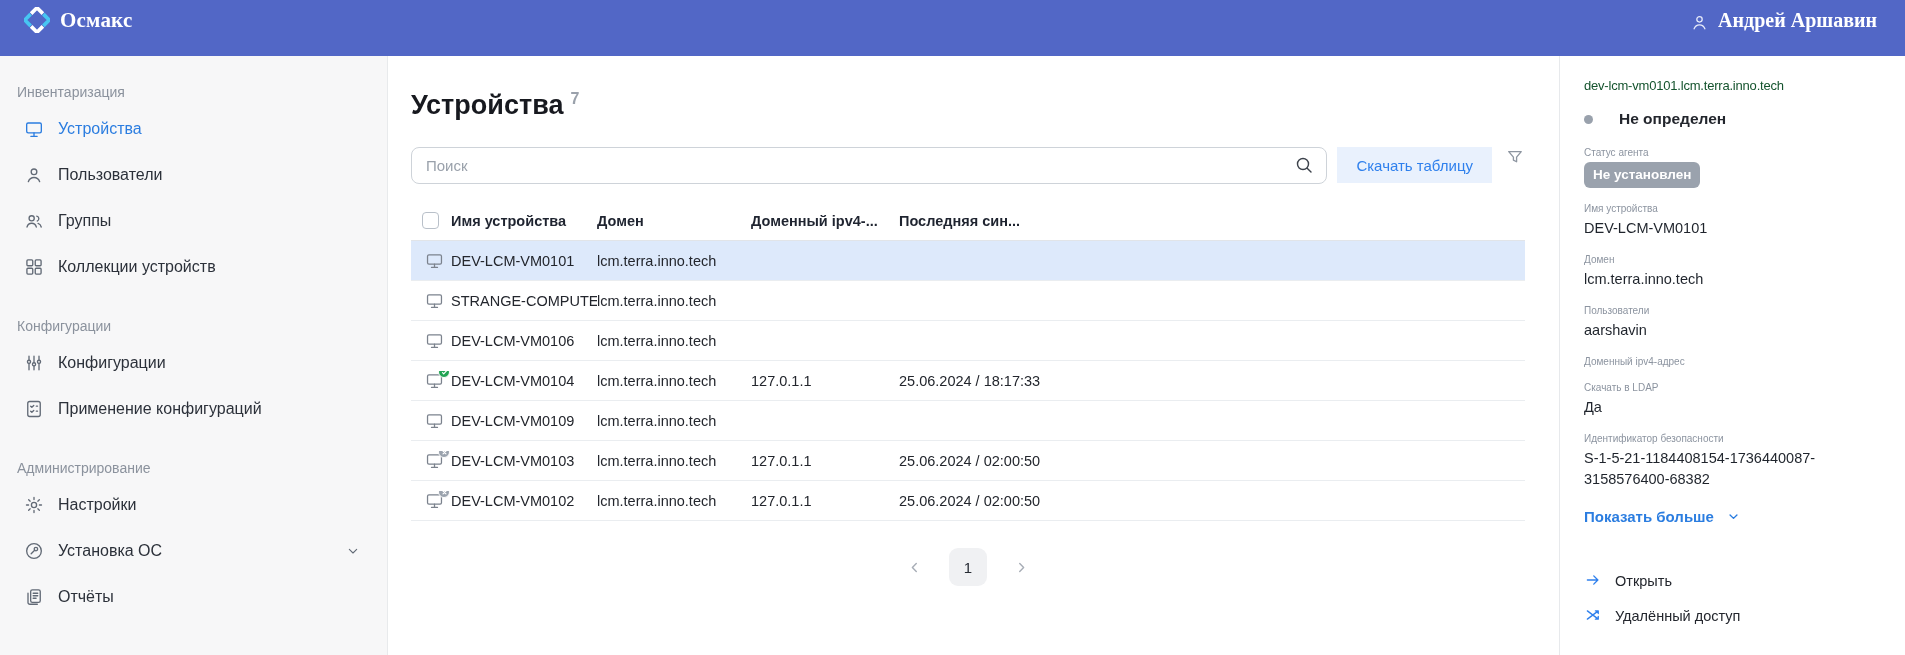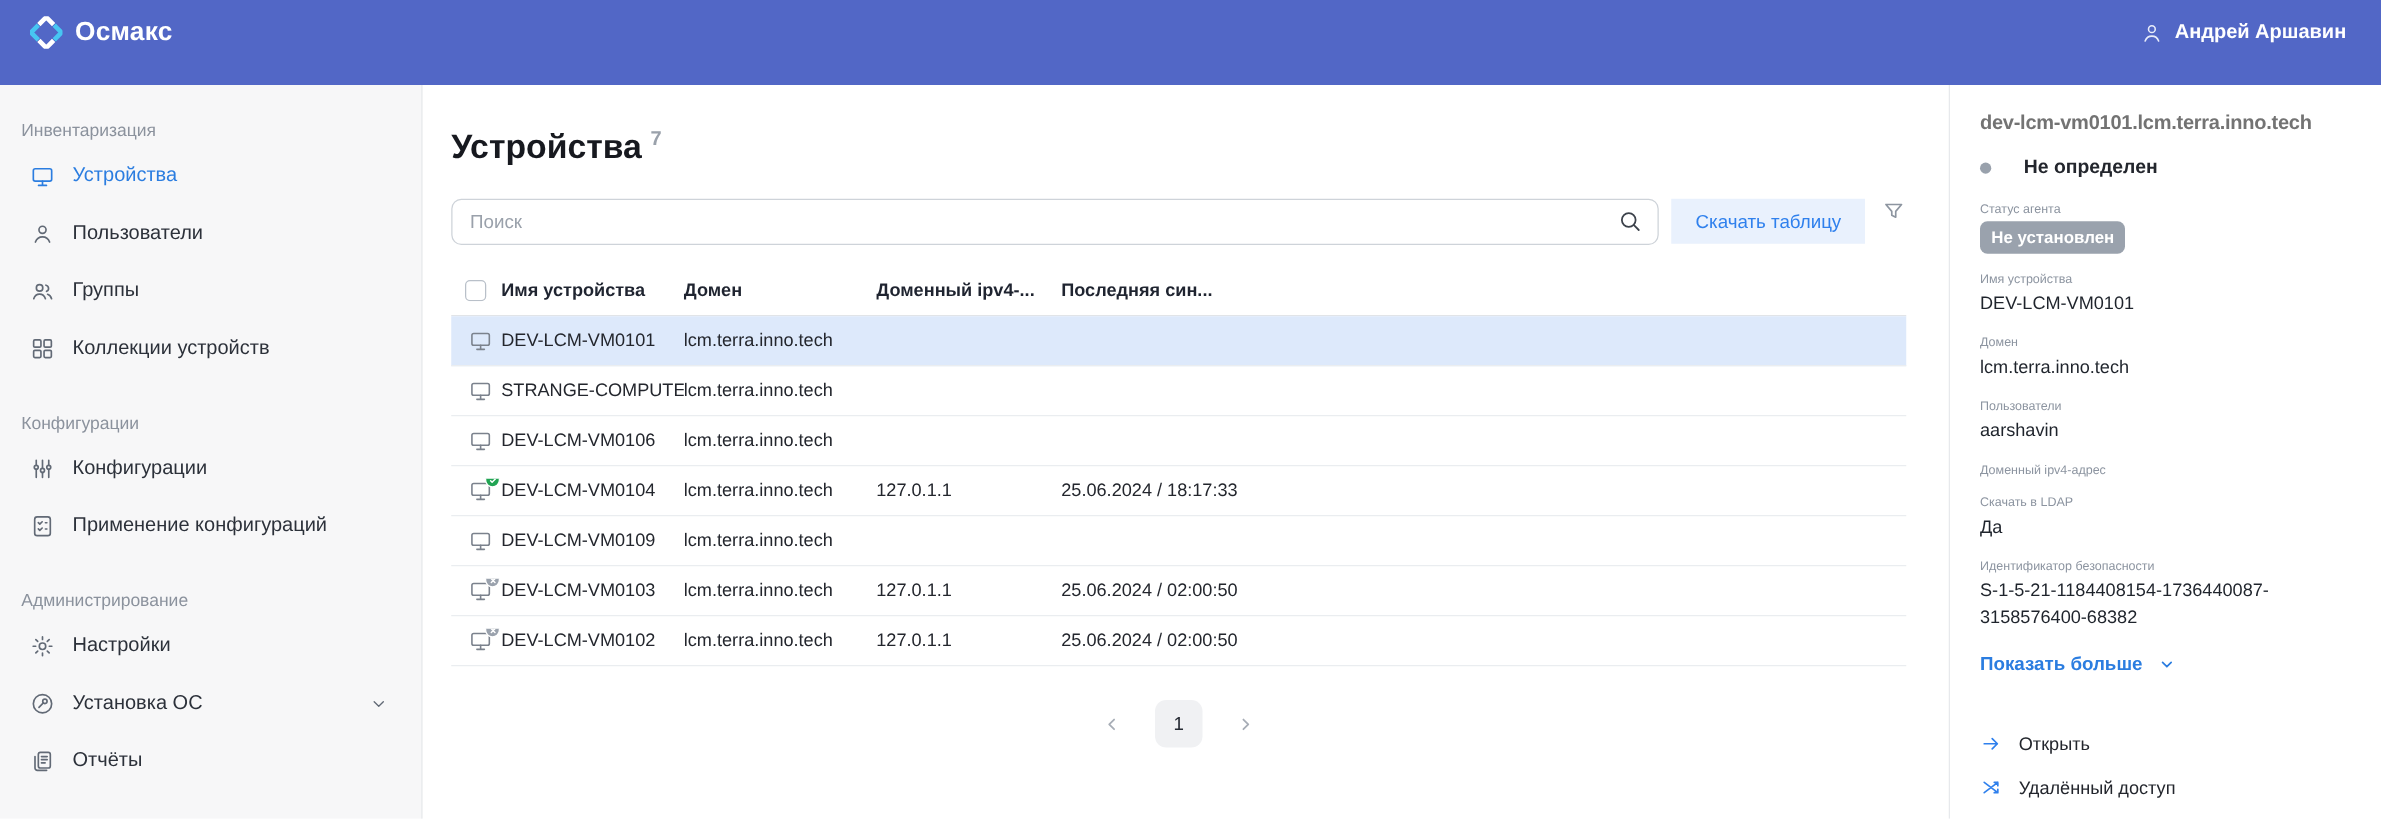--- a/index.html
+++ b/index.html
@@ -1,31 +1,31 @@
 <!DOCTYPE html>
 <html><head>
 <meta charset="utf-8">
 <style>
   * { box-sizing: border-box; margin: 0; padding: 0; }
   html,body { width:1905px; height:655px; overflow:hidden; background:#fff;
     font-family:"Liberation Sans", sans-serif; color:#23262d; }
   .app { width:1905px; height:655px; display:flex; flex-direction:column; }
 
   
-  .topbar { height:68px; flex:none; background:#5267c6; display:flex; align-items:center;
-    justify-content:space-between; padding:0 28px 16px 24px; }
+  .topbar { height:56px; flex:none; background:#5267c6; display:flex; align-items:center;
+    justify-content:space-between; padding:0 28px 16px 24px;font-family:Liberation Serif, serif; }
   .brand { display:flex; align-items:center; gap:10px; cursor:pointer; }
   .brand-name { color:#fff; font-size:21px; font-weight:bold; letter-spacing:.2px; }
-  .user { display:flex; align-items:center; gap:9px; color:#fff; font-size:16px; font-weight:bold; cursor:pointer; }
+  .user { display:flex; align-items:flex-end; gap:9px; color:#fff; font-size:20px; font-weight:bold; cursor:pointer; }
   .user svg { width:19px; height:19px; fill:none; stroke:#e8ecfa; stroke-width:1.6; stroke-linecap:round; stroke-linejoin:round; }
 
   .shell { flex:1; display:flex; min-height:0; }
 
   
-  .sidebar { width:338px; flex:none; background:#f7f7f8; border-right:1px solid #e8eaec; padding-top:18px; }
+  .sidebar { width:388px; flex:none; background:#f7f7f8; border-right:1px solid #e8eaec; padding-top:18px; }
   .sec-label { color:#8b929d; font-size:14px; padding:10px 0 6px 17px; }
   .sec-label.later { margin-top:18px; }
   .nav-item { display:flex; align-items:center; gap:14px; padding:13px 26px 13px 24px;
     font-size:16px; color:#2c313a; cursor:pointer; }
   .nav-item .ic-wrap { color:#626a76; display:flex; }
   .nav-item.is-active { color:#2b7de0; }
   .nav-item.is-active .ic-wrap { color:#2b7de0; }
   .ic { width:20px; height:20px; flex:none; fill:none; stroke:currentColor; stroke-width:1.6;
     stroke-linecap:round; stroke-linejoin:round; }
   .nav-chev { margin-left:auto; color:#626a76; display:flex; }
@@ -73,21 +73,21 @@
 
   
   .pager { display:flex; align-items:center; justify-content:center; gap:26px; margin-top:27px; }
   .pg-arrow { border:none; background:none; color:#a7adb6; cursor:pointer; display:flex; }
   .pg-arrow .ic { width:17px; height:17px; stroke-width:2; }
   .pg-page { width:38px; height:38px; border-radius:9px; background:#f0f1f3; display:flex;
     align-items:center; justify-content:center; font-size:15px; color:#262b33; cursor:pointer; }
 
   
   .panel { width:346px; flex:none; border-left:1px solid #e7e9ec; padding:22px 24px; overflow:hidden; }
-  .panel-title { font-size:16px; font-weight:bold; color:#737373; white-space:nowrap; letter-spacing:-.2px; }
+  .panel-title { font-size:13px; font-weight:normal; color:#14532d; white-space:nowrap; letter-spacing:-.2px; }
   .status-row { display:flex; align-items:center; gap:26px; margin:17px 0 19px;font-weight:bold; }
   .status-dot { width:9px; height:9px; border-radius:50%; background:#99a1ac; flex:none; }
   .status-text { font-size:15.5px; color:#23262d; }
   .field { margin-bottom:15px; }
   .field-label { font-size:10px; color:#8c94a0; margin-bottom:4px; }
   .field-value { font-size:14.5px; color:#1f242c; line-height:1.45; overflow-wrap:anywhere; }
   .badge-gray { display:inline-block; background:#9aa2ad; color:#fff; font-size:13.5px; font-weight:bold;
     border-radius:6px; padding:3px 9px; }
   .show-more { display:flex; align-items:center; gap:12px; color:#2b7de0; font-size:15px;
     font-weight:bold; margin-top:18px; cursor:pointer; }

